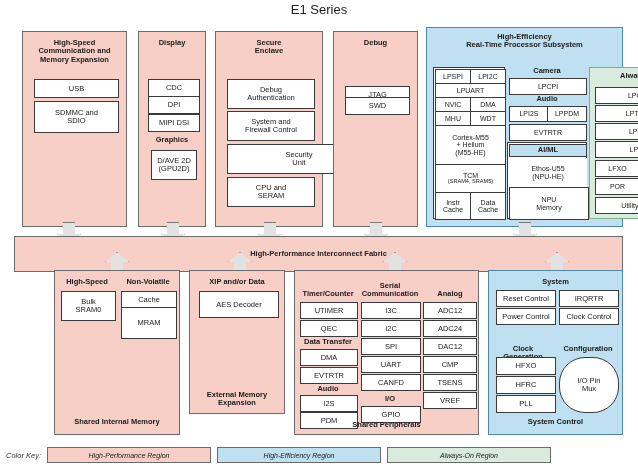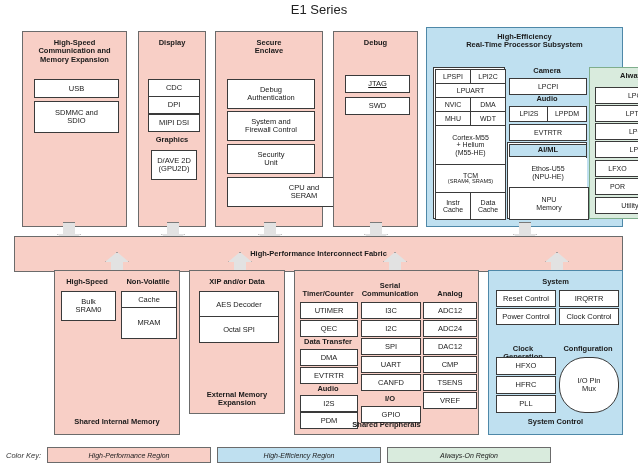--- a/index.html
+++ b/index.html
@@ -66,30 +66,30 @@
 </div>
 <div class="arw down" style="left:161px;top:222px;"></div>
 
 <div class="abs panel pink" style="left:215px;top:31px;width:108px;height:196px;">
   <div class="hdr lbl" style="margin-top:7px;white-space:pre-line;">Secure
 Enclave</div>
   <div class="box lbl" style="position:absolute;left:11px;top:47px;width:86px;height:28px;white-space:pre-line;">Debug
 Authentication</div>
   <div class="box lbl" style="position:absolute;left:11px;top:79px;width:86px;height:28px;white-space:pre-line;">System and
 Firewall Control</div>
-  <div class="box lbl" style="position:absolute;left:11px;top:112px;width:86px;height:28px;white-space:pre-line;">Security
+  <div class="box lbl" style="position:absolute;left:11px;top:112px;width:86px;height:28px;white-space:pre-line;padding-left:28px;">Security
 Unit</div>
-  <div class="box lbl" style="position:absolute;left:11px;top:145px;width:86px;height:28px;white-space:pre-line;padding-left:33px;">CPU and
+  <div class="box lbl" style="position:absolute;left:11px;top:145px;width:86px;height:28px;white-space:pre-line;">CPU and
 SERAM</div>
 </div>
 <div class="arw down" style="left:258px;top:222px;"></div>
 
 <div class="abs panel pink" style="left:333px;top:31px;width:85px;height:196px;">
   <div class="hdr lbl" style="margin-top:7px;white-space:pre-line;">Debug</div>
-  <div class="box lbl" style="position:absolute;left:11px;top:43px;width:63px;height:16px;text-decoration:underline;">JTAG</div>
+  <div class="box lbl" style="position:absolute;left:11px;top:54px;width:63px;height:16px;text-decoration:underline;">JTAG</div>
   <div class="box lbl" style="position:absolute;left:11px;top:65px;width:63px;height:16px;">SWD</div>
 </div>
 <div class="arw down" style="left:364px;top:222px;"></div>
 
 <div class="abs panel blue" style="left:426px;top:27px;width:197px;height:200px;border-color:#4e88a8;">
   <div class="hdr lbl" style="margin-top:5px;white-space:pre-line;">High-Efficiency
 Real-Time Processor Subsystem</div>
 
   <div class="abs white" style="left:6px;top:39px;width:72px;height:152px;border:1px solid #3a3a3a;">
     <div class="box lbl7" style="position:absolute;left:1px;top:1px;width:34px;height:13px;">LPSPI</div>
@@ -157,21 +157,20 @@
   <div class="box lbl" style="position:absolute;left:6px;top:20px;width:53px;height:28px;white-space:pre-line;">Bulk
 SRAM0</div>
   <div class="box lbl" style="position:absolute;left:66px;top:20px;width:54px;height:16px;">Cache</div>
   <div class="box lbl" style="position:absolute;left:66px;top:36px;width:54px;height:30px;">MRAM</div>
   <div class="hdr lbl" style="position:absolute;left:0;bottom:8px;width:100%;">Shared Internal Memory</div>
 </div>
 
 <div class="abs panel pink" style="left:189px;top:270px;width:96px;height:144px;">
   <div class="hdr lbl" style="position:absolute;left:0;top:7px;width:100%;">XIP and/or Data</div>
   <div class="box lbl" style="position:absolute;left:9px;top:20px;width:78px;height:25px;">AES Decoder</div>
-  <div class="box lbl" style="position:absolute;left:9px;top:45px;width:78px;height:25px;">Octal SPI</div>
   <div class="hdr lbl" style="position:absolute;left:0;bottom:6px;width:100%;white-space:pre-line;">External Memory
 Expansion</div>
 </div>
 
 <div class="abs panel pink" style="left:294px;top:270px;width:185px;height:165px;">
 
   <div class="hdr lbl" style="position:absolute;left:3px;top:19px;width:60px;">Timer/Counter</div>
   <div class="hdr lbl" style="position:absolute;left:64px;top:11px;width:62px;white-space:pre-line;">Serial
 Communication</div>
   <div class="hdr lbl" style="position:absolute;left:128px;top:19px;width:54px;">Analog</div>

